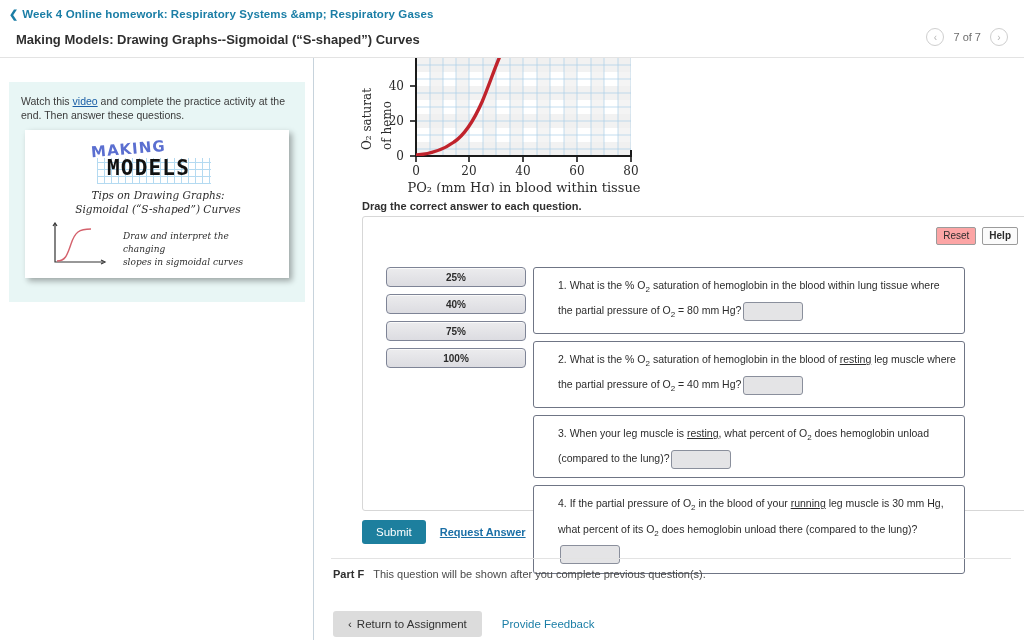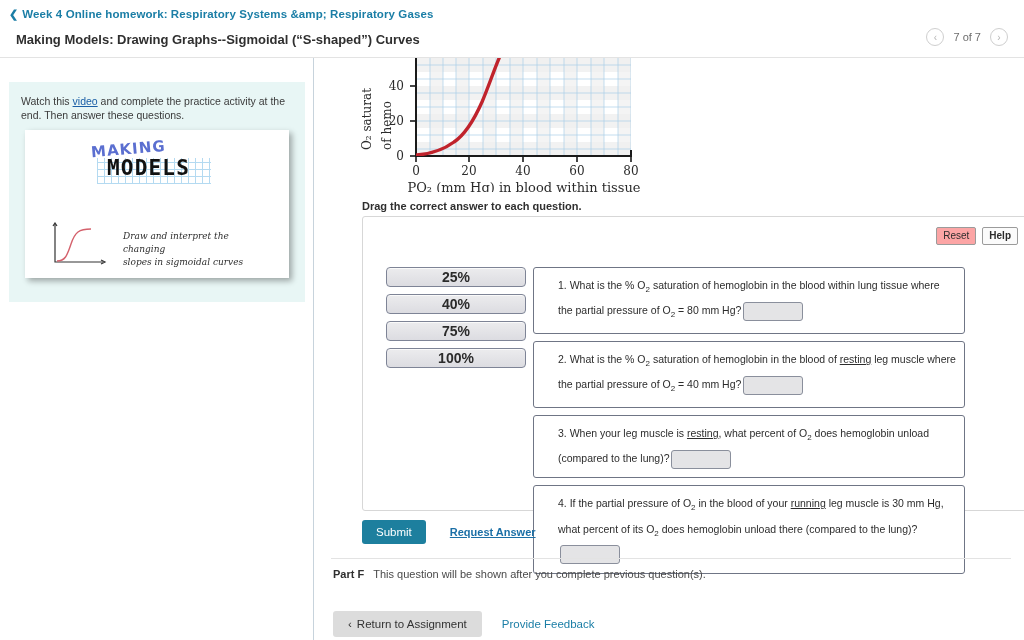--- a/index.html
+++ b/index.html
@@ -138,21 +138,21 @@
   .choice-col {
     width: 170px; padding-left: 23px; padding-top: 8px;
     display: flex; flex-direction: column; gap: 7px;
   }
   .choice {
     width: 140px; height: 20px;
     border: 1px solid #7e8496; border-radius: 4px;
     background: linear-gradient(#ececee, #dcdce1);
     box-shadow: inset 0 1px 0 #fafafa;
     display: flex; align-items: center; justify-content: center;
-    font-size: 14px; font-weight: bold; color: #2b2b2b; cursor: grab;
+    font-size: 10px; font-weight: bold; color: #2b2b2b; cursor: grab;
   }
 
   .q-col {
     width: 440px; padding-top: 8px;
     display: flex; flex-direction: column; gap: 7px;
   }
   .q-card {
     width: 432px;
     border: 1px solid #6f7585; border-radius: 3px; background: #ffffff;
     padding: 7px 8px 8px 24px;
@@ -164,21 +164,21 @@
     width: 60px; height: 19px;
     border: 1px solid #8a8f9c; border-radius: 3px;
     background: #e4e4e6; margin: 0 2px;
     cursor: pointer;
   }
   sub { font-size: 8px; }
 
   
   .submit-row {
     position: absolute; left: 31px; top: 462px;
-    display: flex; align-items: center; gap: 24px;
+    display: flex; align-items: center; gap: 14px;
   }
   .btn-submit {
     background: #1d7f9e; color: #ffffff;
     border: none; border-radius: 3px;
     font-size: 11.5px; padding: 6px 14px; cursor: pointer;
     font-family: "Liberation Sans", sans-serif;
   }
   .link-req {
     font-size: 11px; color: #1b6fa6; text-decoration: underline; cursor: pointer;
     font-weight: bold;
@@ -234,20 +234,24 @@
 
   <div class="side-panel">
     <div class="side-intro">
       <span>Watch this </span><a href="#">video</a><span> and complete the practice activity at the end. Then answer these questions.</span>
     </div>
 
     <div class="vidcard">
       <div class="mm-hatch"></div>
       <div class="mm-making">MAKING</div>
       <div class="mm-models">MODELS</div>
+      <div class="mm-sub">
+        <div>Tips on Drawing Graphs:</div>
+        <div>Sigmoidal (“S-shaped”) Curves</div>
+      </div>
       <svg class="mm-axes" viewBox="0 0 56 44">
         <path d="M4 2 L4 40 L52 40" stroke="#333" stroke-width="1.2" fill="none"></path>
         <path d="M2 0 L4 -3 L6 0" transform="translate(0,4)" stroke="#333" stroke-width="1.2" fill="none"></path>
         <path d="M50 38 L54 40 L50 42" stroke="#333" stroke-width="1.2" fill="none"></path>
         <path d="M6 39 C 14 39, 16 34, 20 22 C 24 10, 28 7, 40 7" stroke="#d4616c" stroke-width="1.4" fill="none"></path>
       </svg>
       <div class="mm-caption">
         <div>Draw and interpret the changing</div>
         <div>slopes in sigmoidal curves</div>
       </div>

